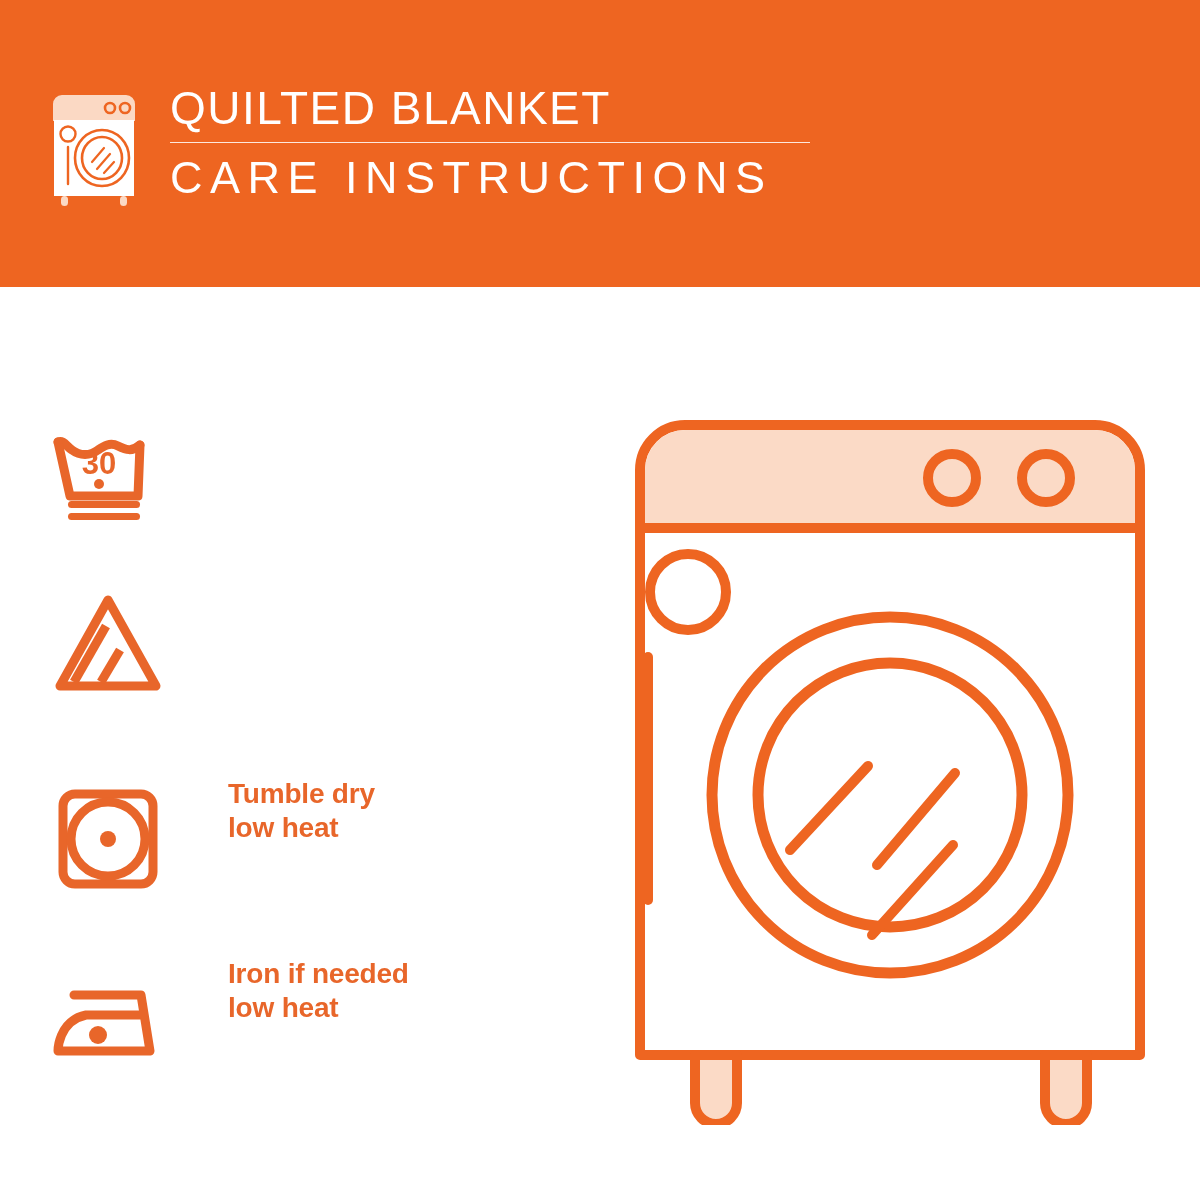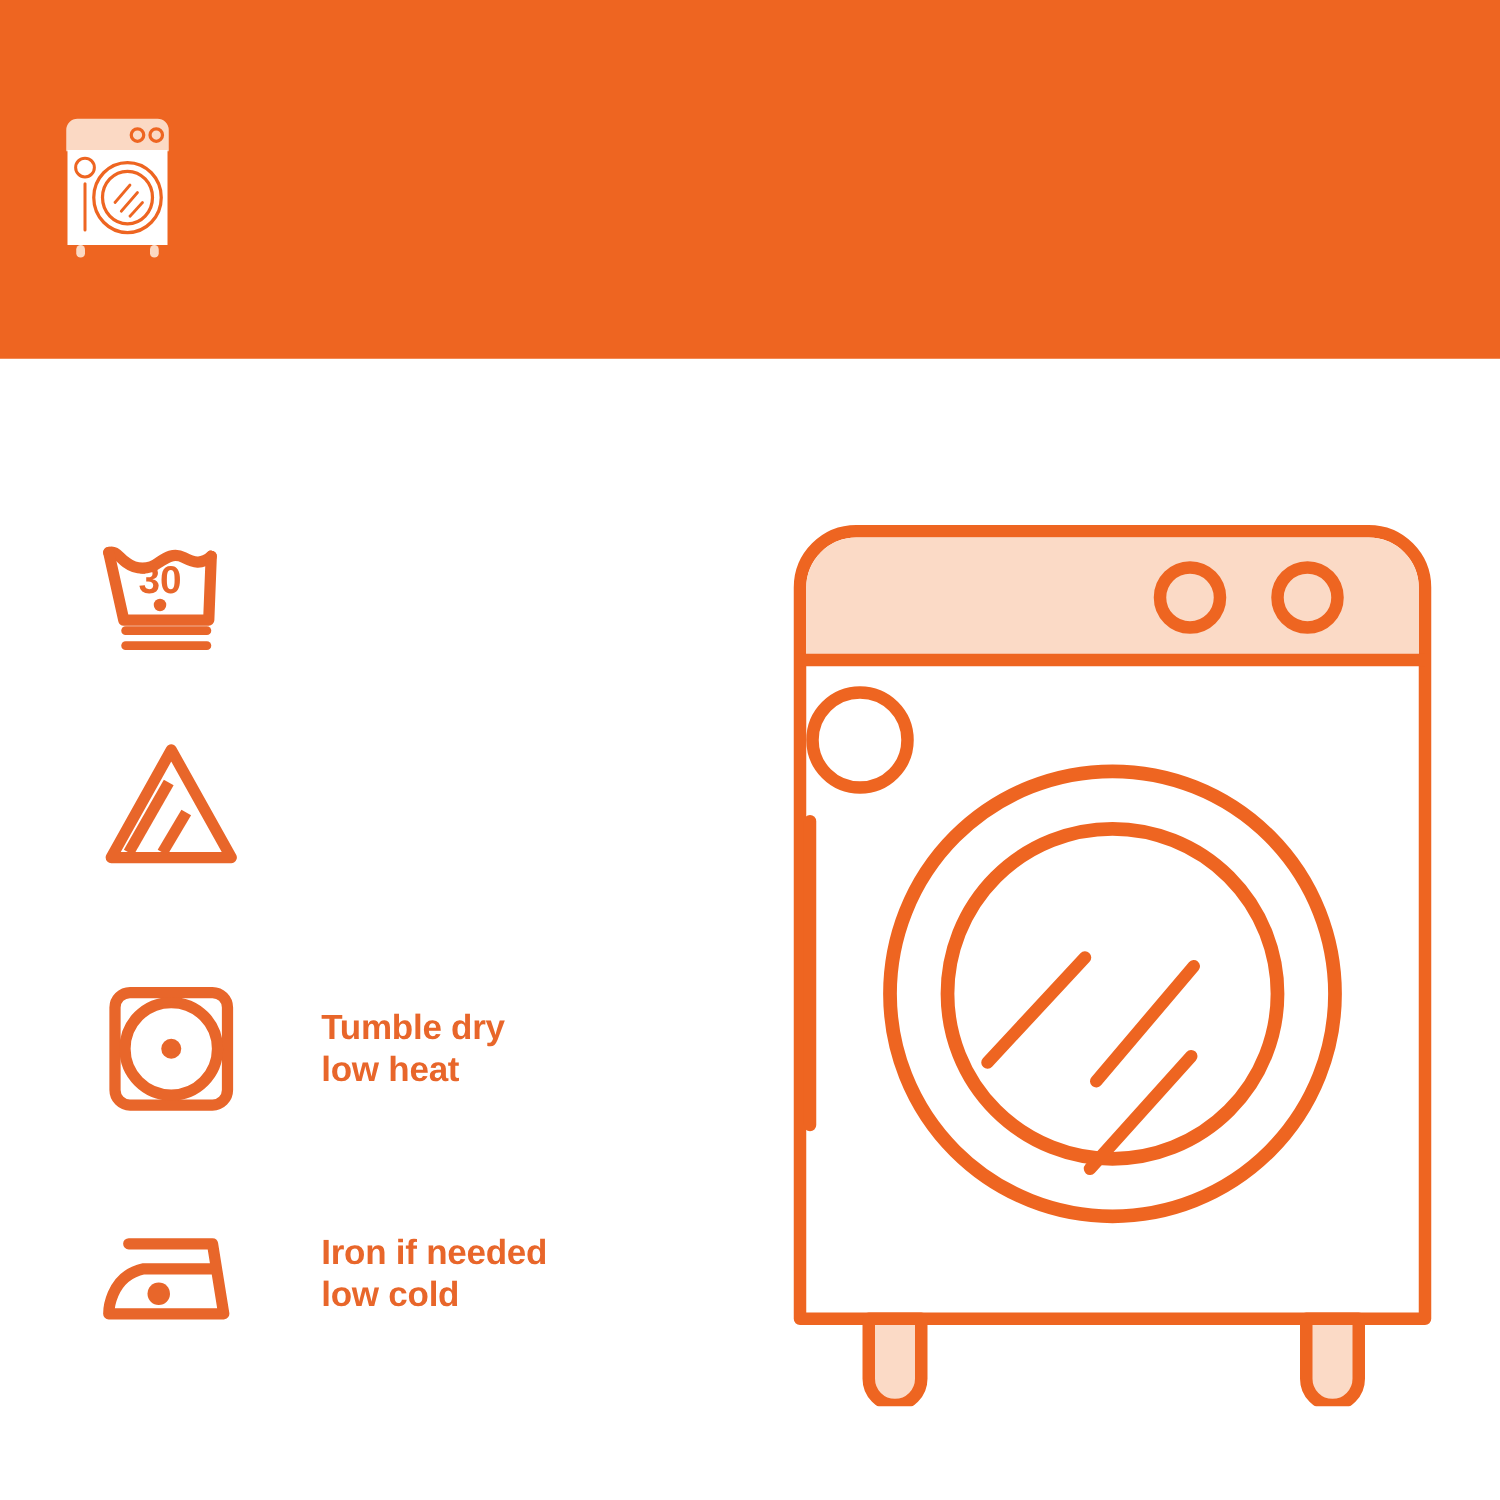--- a/index.html
+++ b/index.html
@@ -70,23 +70,23 @@
   
   .care-list {
     position: absolute;
     left: 0;
     top: 287px;
     width: 600px;
     height: 913px;
   }
   .care-row {
     position: absolute;
-    left: 75px;
+    left: 46px;
     display: flex;
-    align-items: center;
+    align-items: flex-start;
     width: 520px;
   }
   .care-row.r0 { top: 125px; }
   .care-row.r1 { top: 295px; }
   .care-row.r2 { top: 490px; }
   .care-row.r3 { top: 670px; }
 
   .care-symbol {
     width: 124px;
     height: 124px;
@@ -142,20 +142,25 @@
         <ellipse cx="50" cy="74" rx="20" ry="21" fill="none" stroke="#ee6521" stroke-width="2.6"></ellipse>
         <line x1="40" y1="78" x2="52" y2="64" stroke="#ee6521" stroke-width="2.2" stroke-linecap="round"></line>
         <line x1="45" y1="85" x2="58" y2="70" stroke="#ee6521" stroke-width="2.2" stroke-linecap="round"></line>
         <line x1="52" y1="89" x2="62" y2="78" stroke="#ee6521" stroke-width="2.2" stroke-linecap="round"></line>
 
         <rect x="9" y="112" width="7" height="10" rx="3.5" fill="#fbd9c4"></rect>
         <rect x="68" y="112" width="7" height="10" rx="3.5" fill="#fbd9c4"></rect>
       </svg>
     </span>
 
+    <div class="title-block">
+      <div class="title-main">QUILTED BLANKET</div>
+      <div class="title-rule"></div>
+      <div class="title-sub">CARE INSTRUCTIONS</div>
+    </div>
 
   </div>
 </div>
 
 <div class="care-list">
 
   <div class="care-row r0">
     <span class="care-symbol">
       <svg viewBox="0 0 124 124" width="124" height="124" aria-hidden="true">
         <path d="M12 30 C18 28 20 34 26 38 C34 44 44 44 52 38 C58 34 64 30 72 34 C80 38 86 40 94 33" fill="none" stroke="#e8662a" stroke-width="9" stroke-linecap="round" stroke-linejoin="round"></path>
@@ -191,21 +196,21 @@
   </div>
 
   <div class="care-row r3">
     <span class="care-symbol">
       <svg viewBox="0 0 124 124" width="124" height="124" aria-hidden="true">
         <path d="M28 38 H95 L104 94 H12 C12 94 12 64 40 58 L95 58" fill="none" stroke="#e8662a" stroke-width="9" stroke-linecap="round" stroke-linejoin="round"></path>
         <circle cx="52" cy="78" r="9" fill="#e8662a"></circle>
       </svg>
     </span>
     <span class="care-text">Iron if needed
-low cold</span>
+low heat</span>
   </div>
 
 </div>
 
 <div class="machine-wrap">
   <svg class="machine-svg" viewBox="0 0 580 730" aria-hidden="true">
 
     <path d="M40 75 a45 45 0 0 1 45 -45 h410 a45 45 0 0 1 45 45 v585 h-500 z" fill="#ffffff" stroke="#ee6521" stroke-width="10" stroke-linejoin="round"></path>
 
     <path d="M45 75 a40 40 0 0 1 40 -40 h410 a40 40 0 0 1 40 40 v58 h-490 z" fill="#fbdac6"></path>

